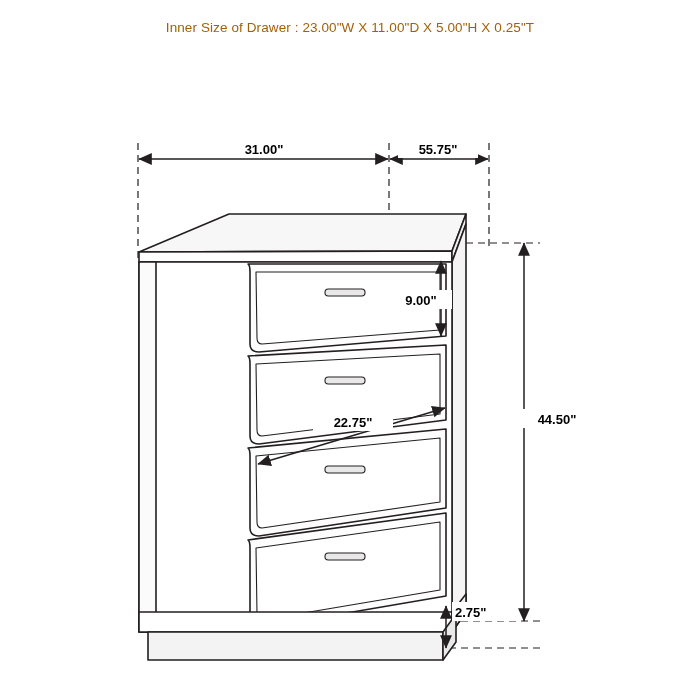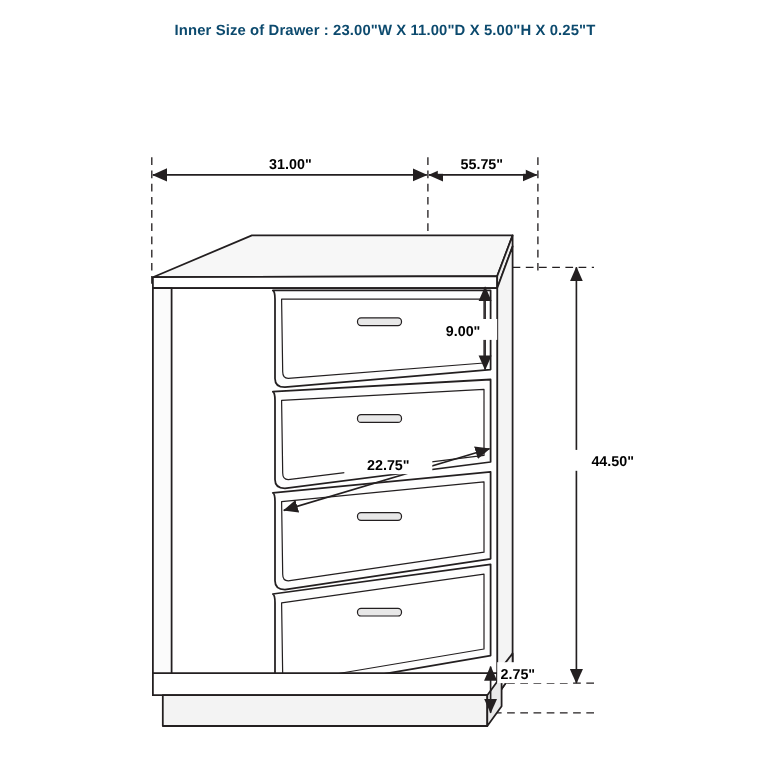--- a/index.html
+++ b/index.html
@@ -20,23 +20,23 @@
     width: 700px;
     height: 700px;
   }
   #title {
     position: absolute;
     top: 20px;
     left: 0;
     width: 700px;
     text-align: center;
     font-size: 13.5px;
-    font-weight: bold;
+    font-weight: normal;
     letter-spacing: 0.1px;
-    color: #0c4a6e;
+    color: #a16207;
   }
   svg#diagram {
     position: absolute;
     top: 0;
     left: 0;
   }
   .dim-label {
     font-family: "Liberation Sans", sans-serif;
     font-size: 13px;
     font-weight: bold;

